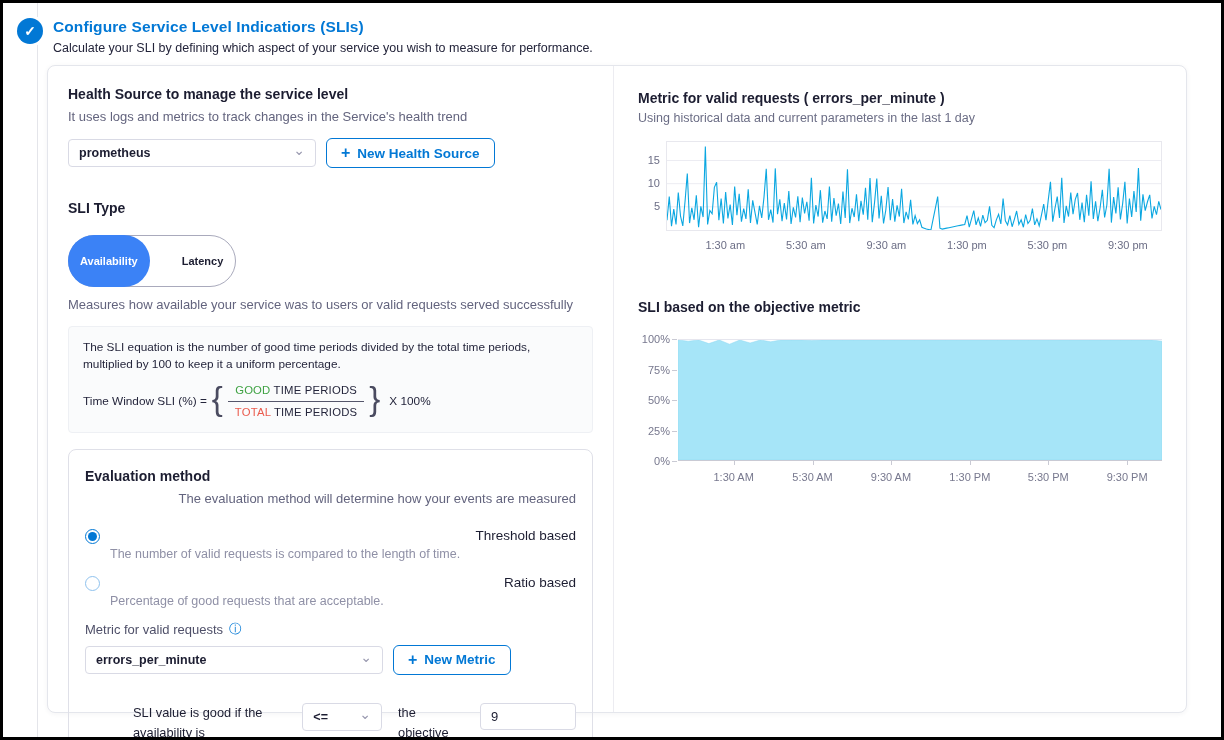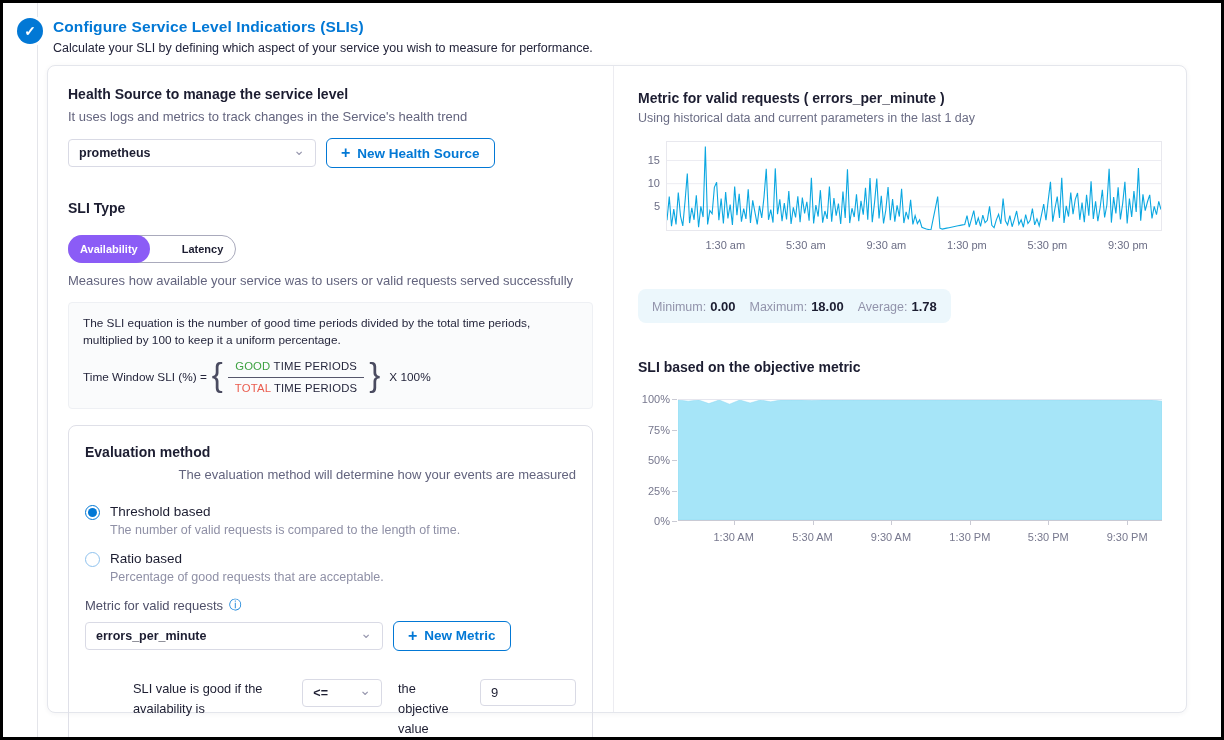--- a/index.html
+++ b/index.html
@@ -42,38 +42,38 @@
   .sel-op { width:92px; }
 
   .btn-outline { display:inline-flex; align-items:center; gap:7px; height:30px; padding:0 14px;
     border:1.5px solid #0278d5; border-radius:6px; background:#fff; color:#0278d5;
     font-weight:700; font-size:13.5px; cursor:pointer; white-space:nowrap; }
   .btn-plus { font-size:16px; font-weight:700; line-height:1; }
 
   .sli-type-block { margin-top:32px; }
   .toggle { display:inline-flex; align-items:center; border:1px solid #a9aabc; border-radius:999px; margin:12px 0 10px; }
   .toggle-opt { font-size:11px; font-weight:700; color:#1c1d31; padding:3px 12px; cursor:pointer; border-radius:999px;margin-left:21px; }
-  .toggle-opt.selected { background:#8b5cf6; color:#fff; margin:-1px; padding:8px 12px; }
+  .toggle-opt.selected { background:#3b82f6; color:#fff; margin:-1px; padding:20px 12px; }
 
   .equation-box { background:#fafbfc; border:1px solid #eef0f4; border-radius:4px;
     padding:12px 14px; margin:13px 0 16px; font-size:11.8px; color:#25263c; line-height:1.45; }
   .eq-row { display:flex; align-items:center; gap:5px; margin-top:9px; }
   .eq-lhs { font-size:11.8px; color:#25263c; }
   .brace { font-size:33px; font-weight:300; color:#4a4b60; line-height:0; padding-bottom:4px; }
   .frac { text-align:center; font-size:11.3px; letter-spacing:.2px; color:#25263c; font-weight:500; }
   .frac-num { border-bottom:1.3px solid #55566b; padding:0 7px 2px; }
   .frac-den { padding:2px 7px 0; }
   .good { color:#3fa243; }
   .total { color:#ea5b4d; }
   .eq-rhs { font-size:11.8px; margin-left:4px; }
 
   .eval-box { border:1px solid #dfe0e8; border-radius:8px; padding:18px 16px 30px; min-height:344px; }
   .eval-sub { font-size:13px; color:#63647e; margin:6px 0 22px;text-align:right; }
 
-  .radio-line { display:flex; gap:10px; align-items:flex-start; }
+  .radio-line { display:flex; gap:10px; align-items:flex-start;justify-content:space-between; }
   .radio { width:15px; height:15px; border-radius:50%; position:relative; margin-top:1px; flex:0 0 auto; background:#fff; cursor:pointer; }
   .radio.sel { border:1.5px solid #0278d5; }
   .radio.sel::after { content:""; position:absolute; inset:2px; border-radius:50%; background:#0278d5; }
   .radio.unsel { border:1.5px solid #8fc2ee; }
   .radio-label { font-size:13.5px; color:#1c1d31; }
   .radio-desc { font-size:12.5px; color:#8f90a6; margin:3px 0 14px 25px; }
 
   .field-label { display:flex; align-items:center; gap:6px; font-size:13px; color:#4f5069; margin:14px 0 8px; }
   .info-icon { color:#0278d5; font-size:12.5px; line-height:1; }
 
@@ -233,25 +233,20 @@
         <div class="ylab1" style="left: 0px; top: 35.6842px;">10</div>
         <div class="ylab1" style="left: 0px; top: 12.5263px;">15</div>
         <div class="xlab1" style="left: 55.28px;">1:30 am</div>
         <div class="xlab1" style="left: 135.802px;">5:30 am</div>
         <div class="xlab1" style="left: 216.324px;">9:30 am</div>
         <div class="xlab1" style="left: 296.846px;">1:30 pm</div>
         <div class="xlab1" style="left: 377.368px;">5:30 pm</div>
         <div class="xlab1" style="left: 457.89px;">9:30 pm</div>
       </div>
 
-    <div class="stats-pill">
-      <span class="stat-item"><span class="stat-label">Minimum:</span><span class="stat-value">0.00</span></span>
-      <span class="stat-item"><span class="stat-label">Maximum:</span><span class="stat-value">18.00</span></span>
-      <span class="stat-item"><span class="stat-label">Average:</span><span class="stat-value">1.78</span></span>
-    </div>
 
     <div class="chart-title sli-title">SLI based on the objective metric</div>
 
     <div class="chart2-wrap" id="chart2">
       <div class="plot2" id="plot2">
           <svg viewBox="0 0 484 122" preserveAspectRatio="none">
             <line x1="0" y1="91.5" x2="484" y2="91.5" stroke="#ececf2" stroke-width="1"></line>
             <line x1="0" y1="61" x2="484" y2="61" stroke="#ececf2" stroke-width="1"></line>
             <line x1="0" y1="30.5" x2="484" y2="30.5" stroke="#ececf2" stroke-width="1"></line>
             <path d="M0,0.00 L0.00,0.00 L10.30,1.22 L20.60,0.00 L30.89,3.66 L41.19,0.00 L51.49,4.27 L61.79,0.00 L72.09,3.05 L82.38,0.00 L92.68,1.83 L102.98,0.00 L113.28,0.00 L123.57,0.00 L133.87,0.61 L144.17,0.00 L154.47,0.00 L164.77,0.00 L175.06,0.00 L185.36,0.00 L195.66,0.00 L205.96,0.00 L216.26,0.00 L226.55,0.00 L236.85,0.00 L247.15,0.00 L257.45,0.00 L267.74,0.00 L278.04,0.00 L288.34,0.00 L298.64,0.00 L308.94,0.00 L319.23,0.00 L329.53,0.00 L339.83,0.00 L350.13,0.00 L360.43,0.00 L370.72,0.00 L381.02,0.00 L391.32,0.00 L401.62,0.00 L411.91,0.00 L422.21,0.00 L432.51,0.00 L442.81,0.00 L453.11,0.00 L463.40,0.00 L473.70,0.00 L484.00,1.22 L484,122 L0,122 Z" fill="#a6e5f8" stroke="#8fd9f2" stroke-width="0.5"></path>

